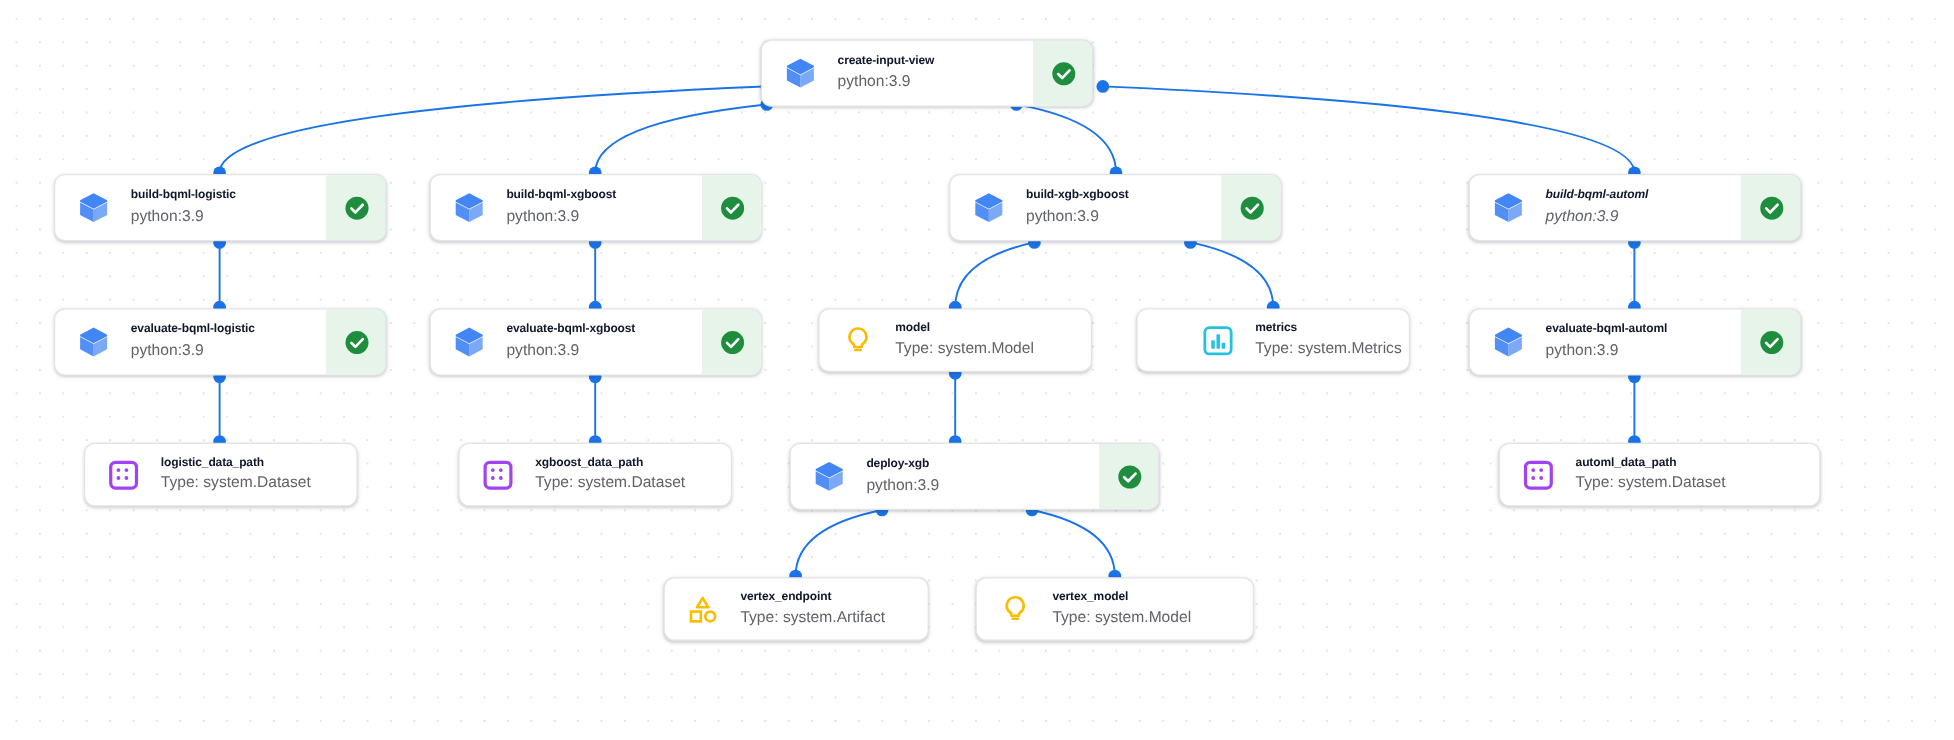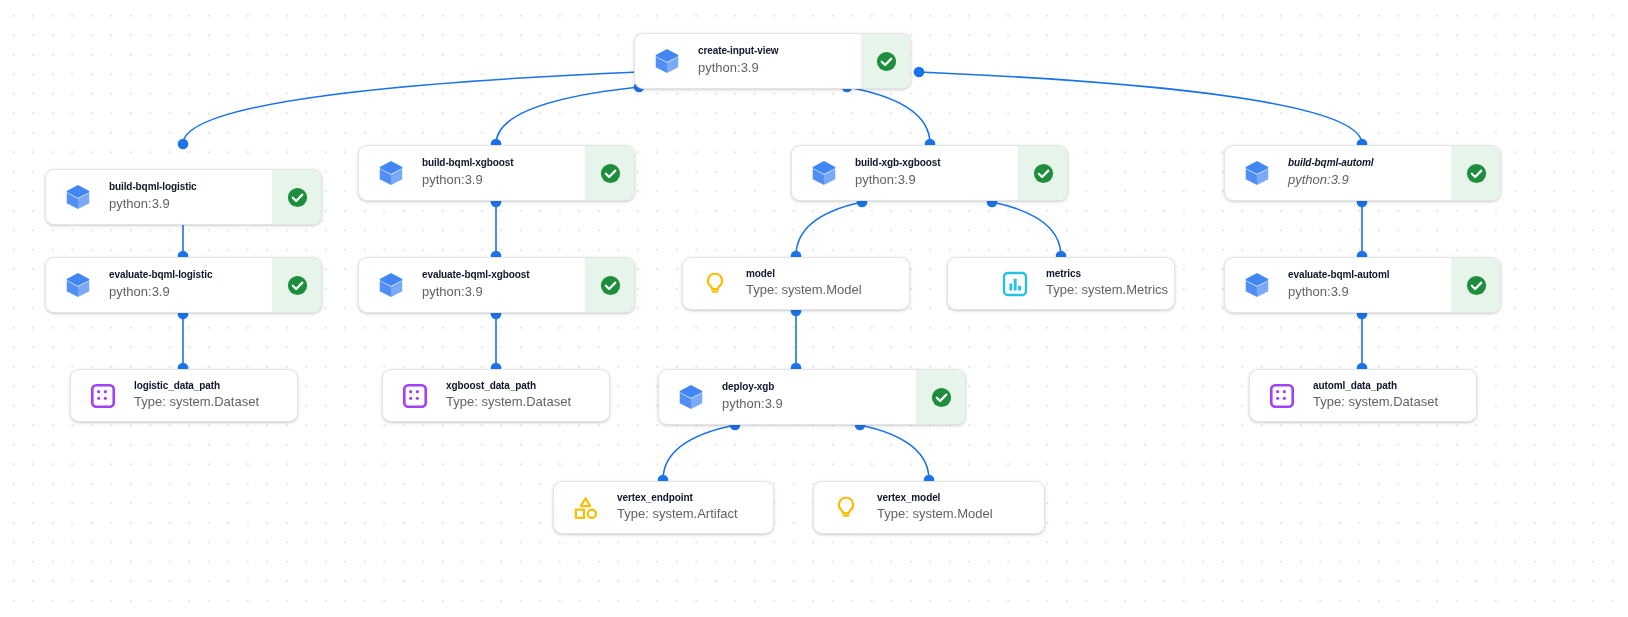--- a/index.html
+++ b/index.html
@@ -161,21 +161,21 @@
             <span class="node-sub">python:3.9</span>
           </span>
         </div>
         <div class="node-status">
           <svg width="23" height="23" viewBox="0 0 24 24">
             <circle cx="12" cy="12" r="10" fill="#1e8e3e"></circle>
             <path d="M7.1 12.2 10.6 15.7 17.0 9.0" fill="none" stroke="#ffffff" stroke-width="2.3" stroke-linecap="round" stroke-linejoin="round"></path>
           </svg>
         </div>
       </div>
-      <div class="node" style="left: 45px; top: 145px; width: 277px; height: 56px; margin-top: 24px;">
+      <div class="node" style="left: 45px; top: 145px; width: 277px; height: 56px;">
         <div class="node-body">
           <span class="node-icon">
             <svg width="30" height="30" viewBox="0 0 24 24">
               <path d="M12 2.4 21 7.1v1.0l-9 4.7-9-4.7v-1.0z" fill="#4285f4"></path>
               <path d="M3 8.6 12 13.3v8.3L3 16.9z" fill="#4285f4" opacity="0.92"></path>
               <path d="M21 8.6 12 13.3v8.3l9-4.7z" fill="#4285f4" opacity="0.70"></path>
             </svg>
           </span>
           <span class="node-text">
             <span class="node-title">build-bqml-logistic</span>
@@ -393,21 +393,21 @@
             <span class="node-sub">python:3.9</span>
           </span>
         </div>
         <div class="node-status">
           <svg width="23" height="23" viewBox="0 0 24 24">
             <circle cx="12" cy="12" r="10" fill="#1e8e3e"></circle>
             <path d="M7.1 12.2 10.6 15.7 17.0 9.0" fill="none" stroke="#ffffff" stroke-width="2.3" stroke-linecap="round" stroke-linejoin="round"></path>
           </svg>
         </div>
       </div>
-      <div class="node" style="left: 1249px; top: 369px; width: 228px; height: 53px;">
+      <div class="node" style="left: 1249px; top: 369px; width: 268px; height: 53px;">
         <div class="node-body">
           <span class="node-icon">
             <svg width="28" height="28" viewBox="0 0 24 24">
               <rect x="2.8" y="2.8" width="18.4" height="18.4" rx="3.4" fill="none" stroke="#a142f4" stroke-width="2.3"></rect>
               <circle cx="8.3" cy="8.3" r="1.35" fill="#a142f4"></circle>
               <circle cx="14" cy="8.3" r="1.35" fill="#a142f4"></circle>
               <circle cx="8.3" cy="14" r="1.35" fill="#a142f4"></circle>
               <circle cx="14" cy="14" r="1.35" fill="#a142f4"></circle>
             </svg>
           </span>

